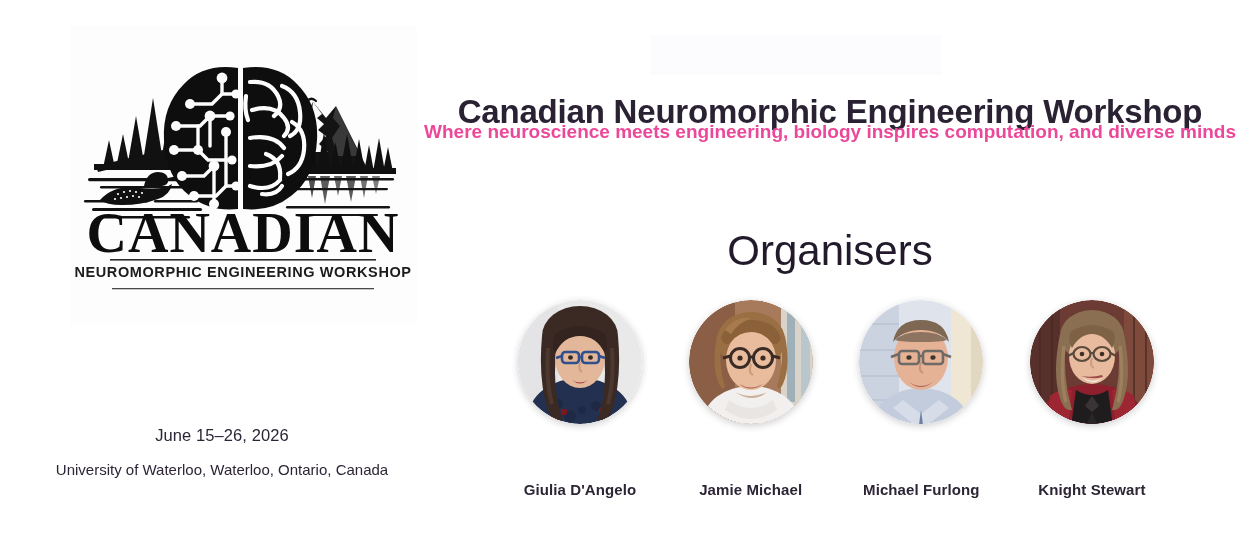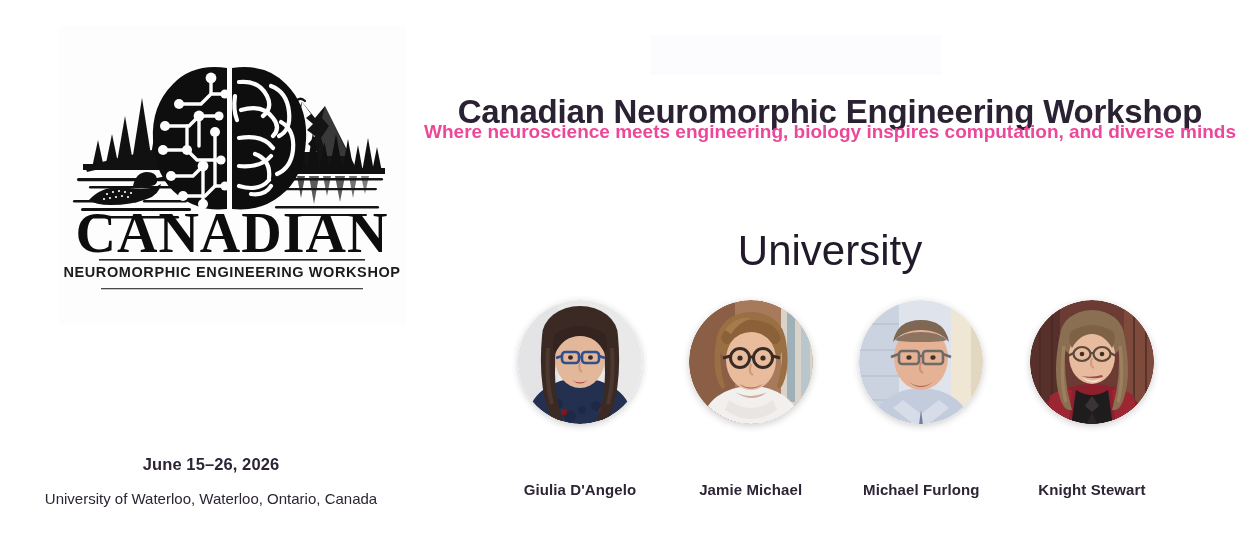--- a/index.html
+++ b/index.html
@@ -29,21 +29,21 @@
     left: 650px;
     top: 35px;
     width: 292px;
     height: 40px;
     background: #fcfbfd;
   }
 
   
   .left-col {
     position: absolute;
-    left: 1px;
+    left: 12px;
     top: 0px;
     width: 420px;
     height: 488px;
   }
 
   .logo-box {
     position: absolute;
     left: 58px;
     top: 26px;
     width: 347px;
@@ -62,25 +62,24 @@
 
   .left-meta {
     position: absolute;
     left: 0px;
     top: 424px;
     width: 420px;
     text-align: center;
   }
   .event-date {
     font-size: 16.5px;
-    font-weight: bold;
+    font-weight: normal;
     color: #2d2535;
     letter-spacing: 0.1px;
     line-height: 22px;
-    margin-top: 29px;
   }
   .event-place {
     font-size: 15px;
     font-weight: normal;
     color: #2d2535;
     line-height: 22px;
     margin-top: 13px;
   }
 
   
@@ -347,21 +346,21 @@
   </div>
 
   <div class="right-col">
 
     <h1 class="main-title">Canadian Neuromorphic Engineering Workshop</h1>
 
     <div class="tagline">
       <div>Where neuroscience meets engineering, biology inspires computation, and diverse minds</div>
     </div>
 
-    <h2 class="section-title">University</h2>
+    <h2 class="section-title">Organisers</h2>
 
     <div class="organisers">
 
       <div class="organiser">
         <div class="avatar">
           <svg viewBox="0 0 124 124" xmlns="http://www.w3.org/2000/svg">
             <defs>
                 <clipPath id="c1">
                   <circle cx="62" cy="62" r="62"></circle>
                 </clipPath>

